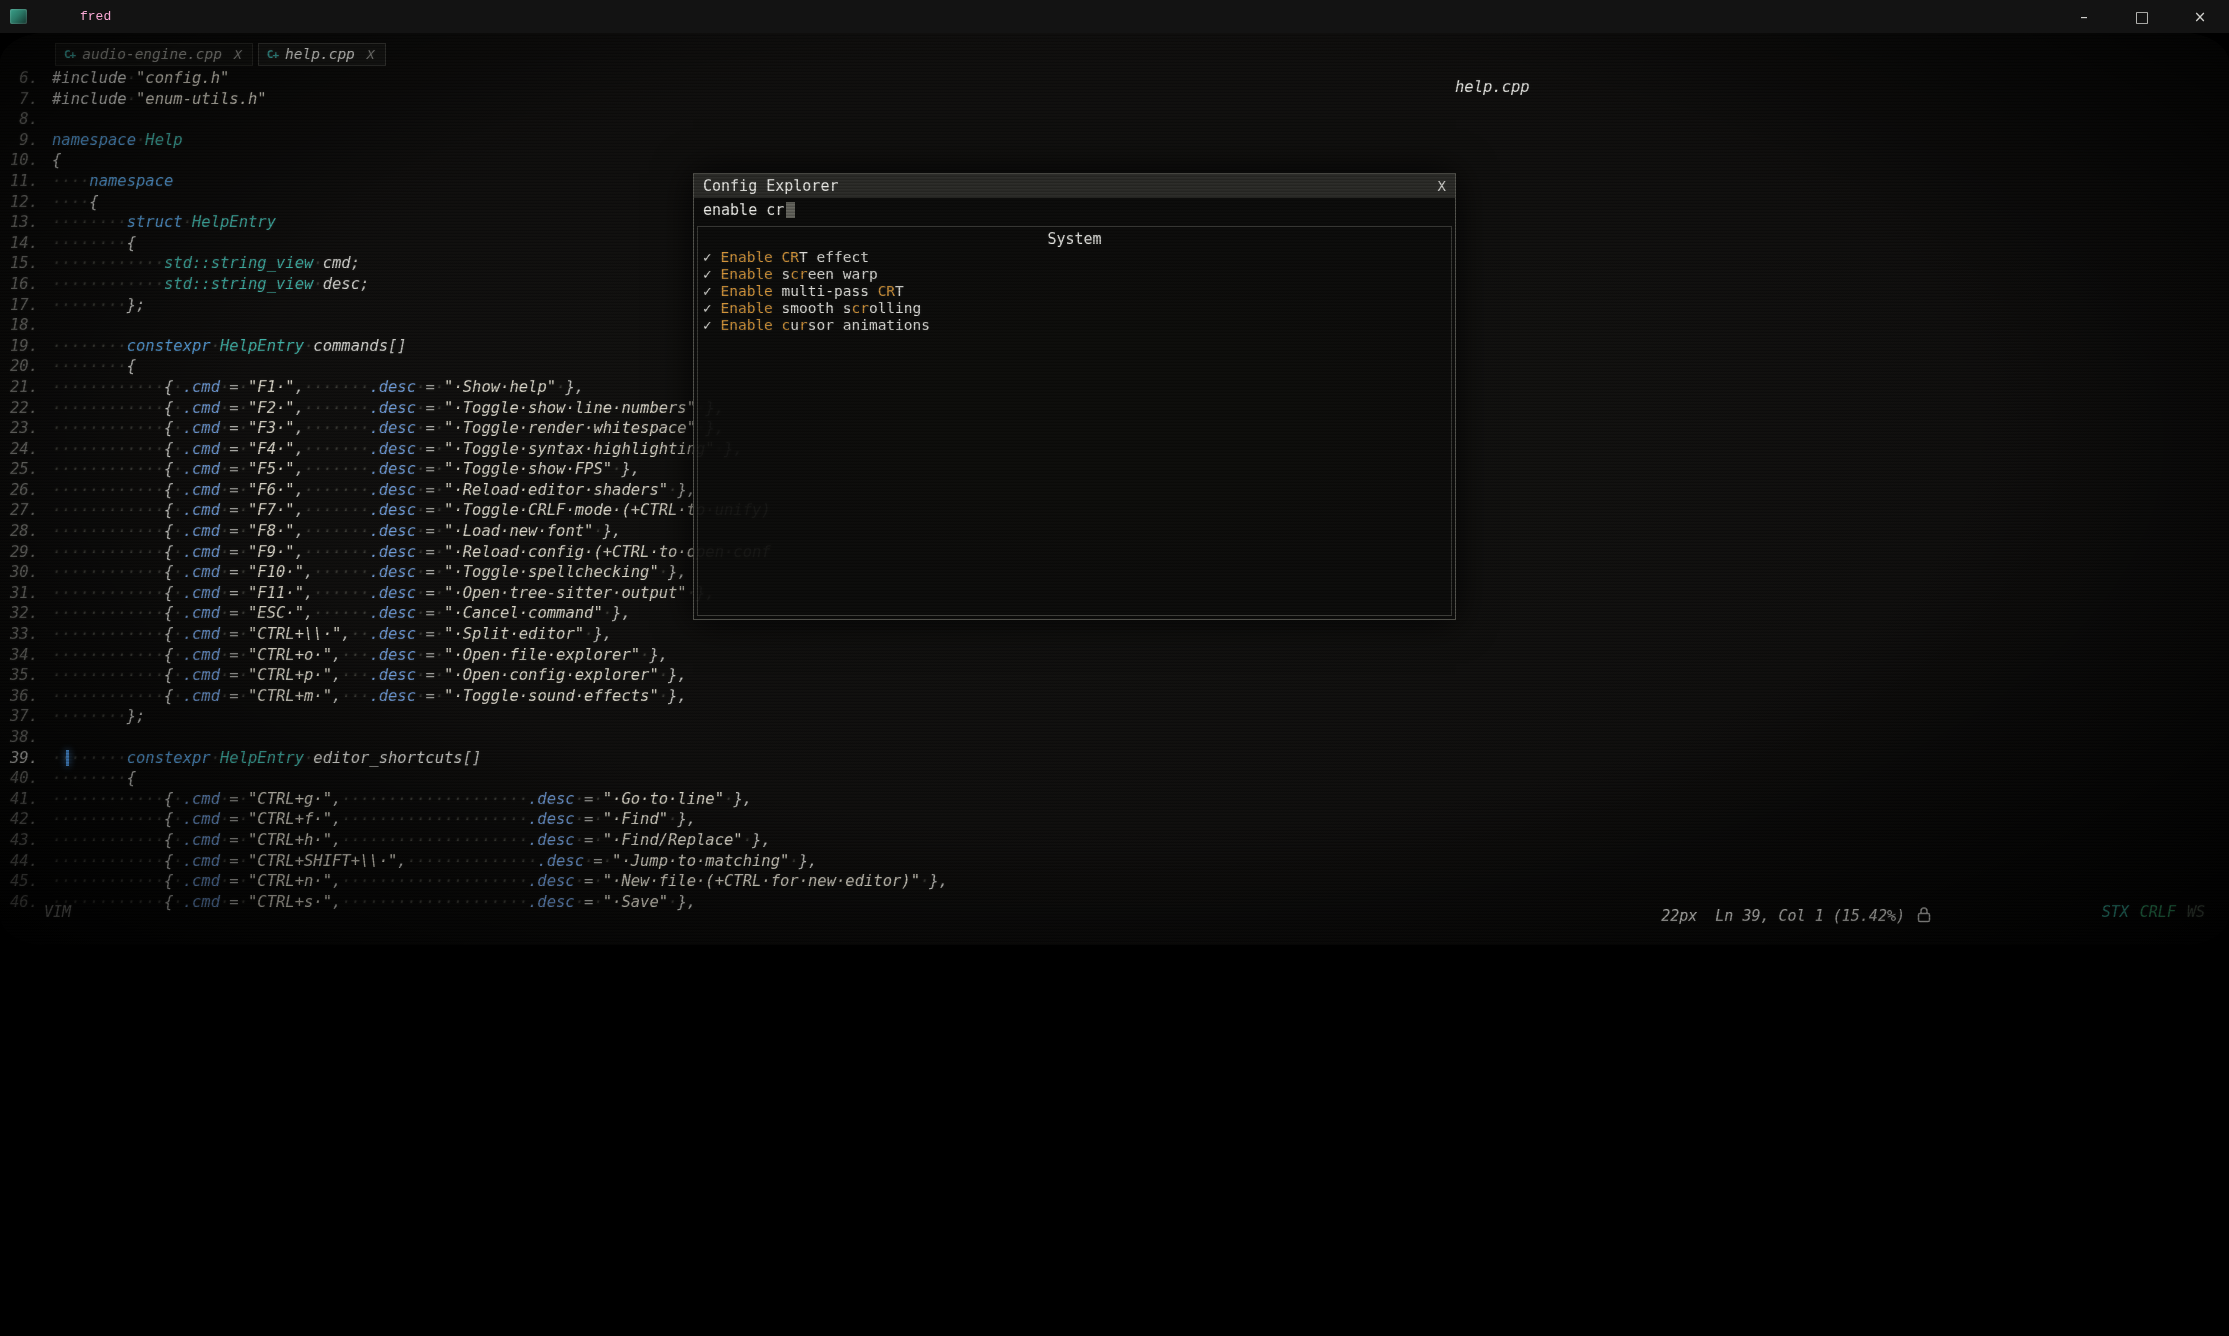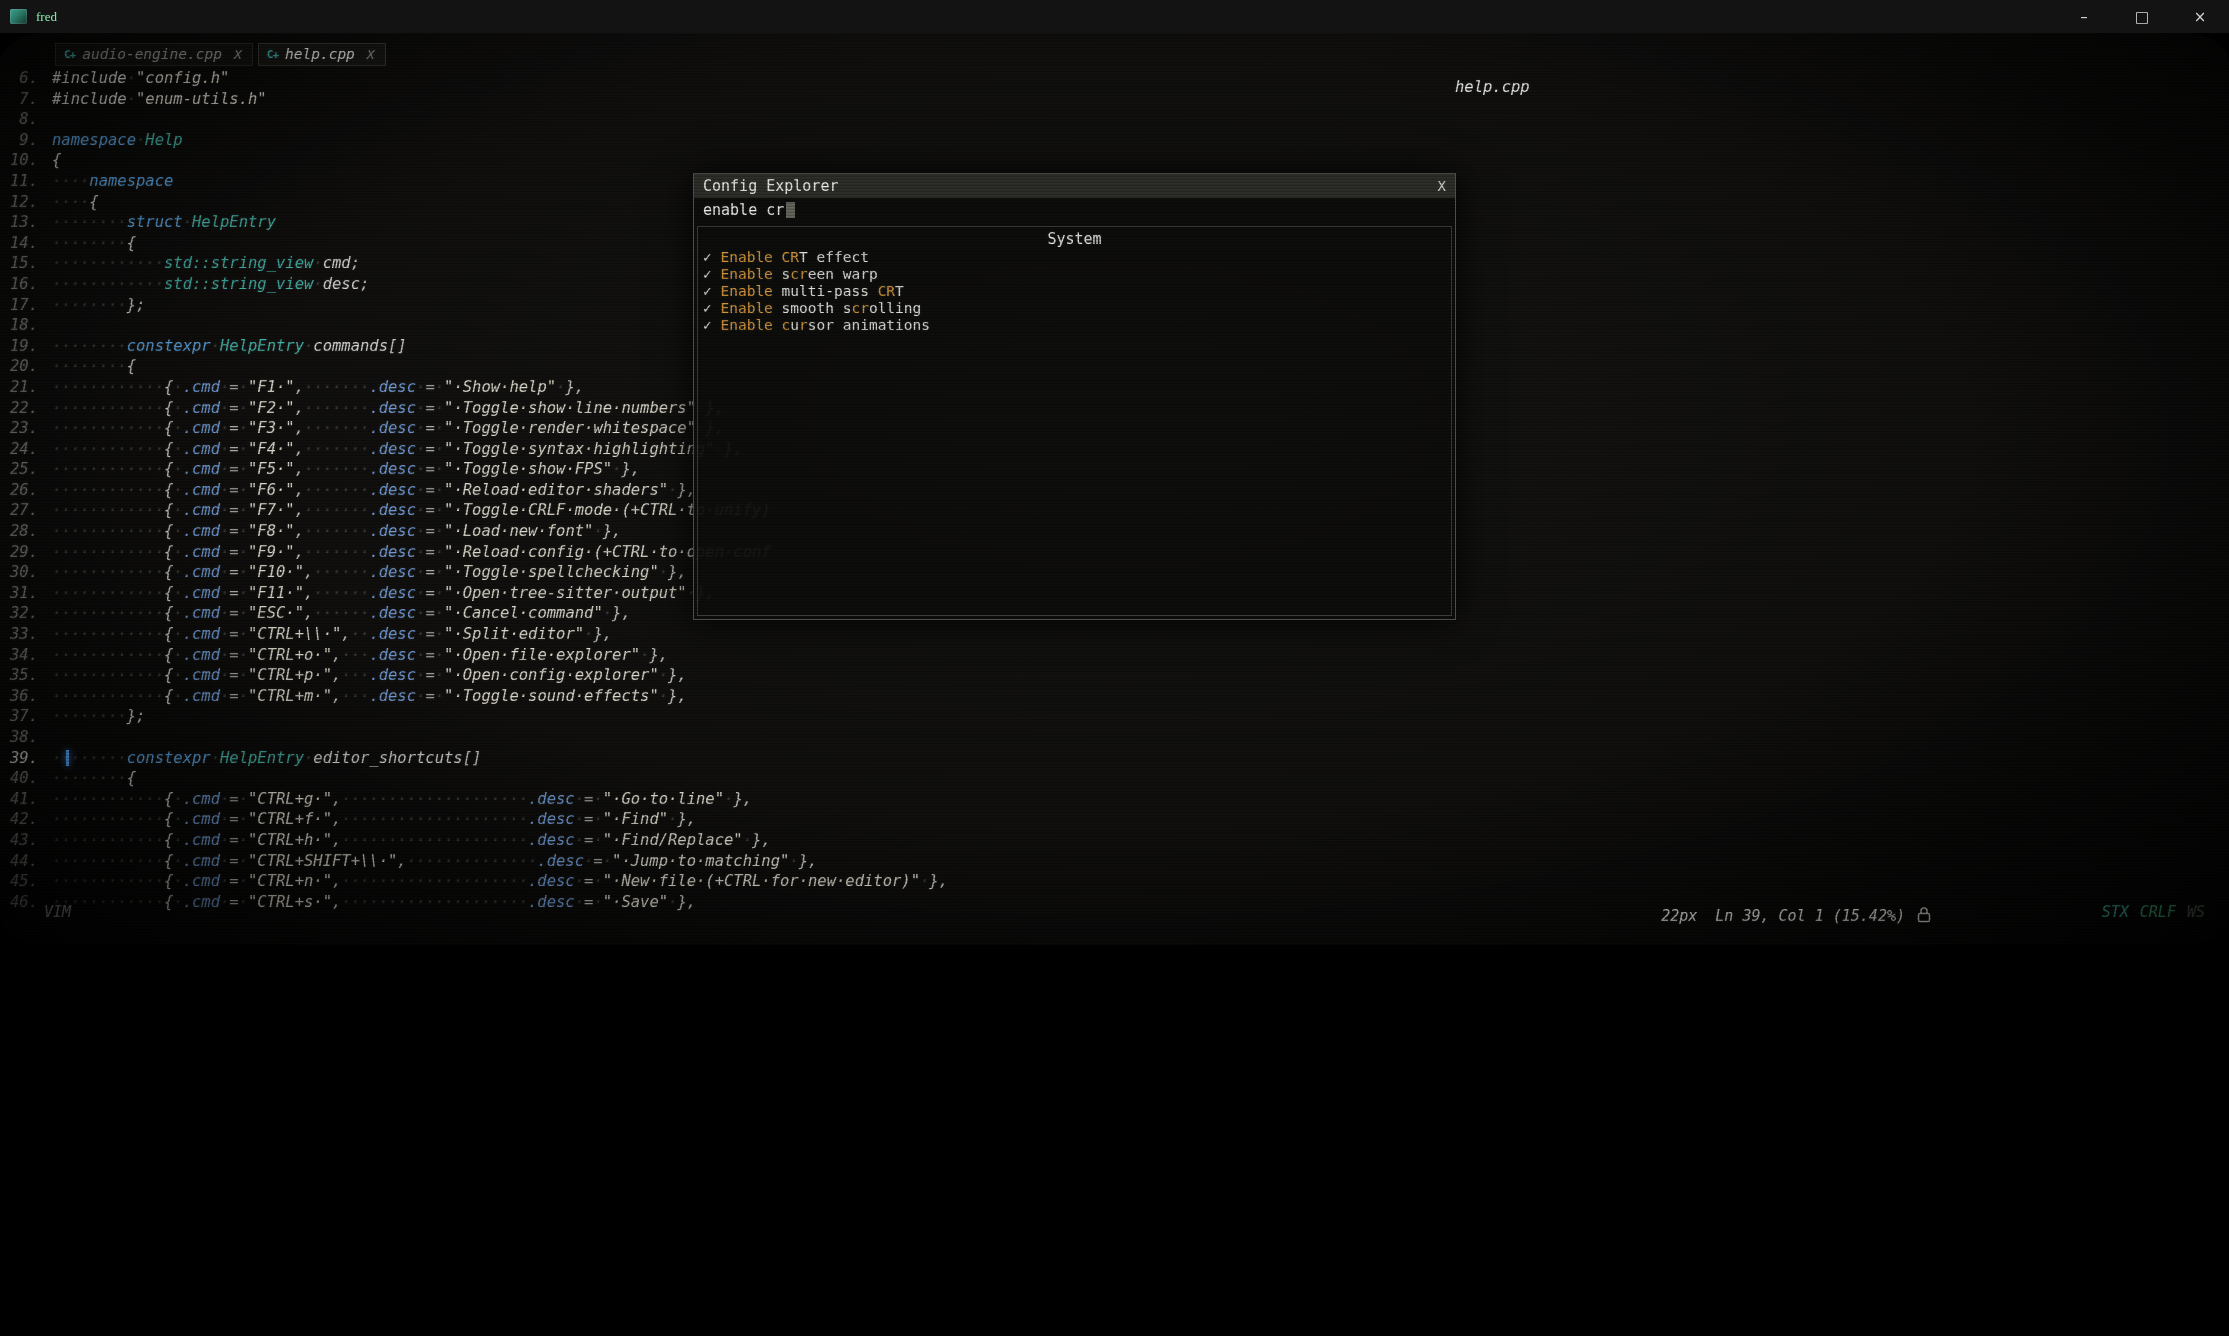--- a/index.html
+++ b/index.html
@@ -5,21 +5,21 @@
   * { margin:0; padding:0; box-sizing:border-box; }
   html,body { width:2229px; height:1336px; background:#000; overflow:hidden; position:relative;
               font-family:"DejaVu Sans Mono", monospace; }
 
   
   .titlebar { position:absolute; top:0; left:0; width:100%; height:33px; background:#131313;
               display:flex; align-items:center; padding-left:10px; gap:9px; z-index:200; }
   .app-icon { width:17px; height:15px; border-radius:2px;
               background:linear-gradient(135deg,#3aa08a 0%,#2b7a68 45%,#14332c 100%);
               box-shadow:inset 0 0 2px rgba(255,255,255,.4); }
-  .title-text { color:#86efac; font-size:13px; font-family:Liberation Serif, serif; }
+  .title-text { color:#f9a8d4; font-size:13px; font-family:Liberation Mono, monospace;margin-left:44px; }
   .win-controls { margin-left:auto; display:flex; height:33px; }
   .win-btn { width:58px; height:33px; display:flex; align-items:center; justify-content:center;
              color:#d0d0cc; font-size:15px; font-family:"DejaVu Sans", sans-serif; cursor:default; }
 
   
   .screen { position:absolute; top:33px; left:0; width:2229px; height:912px;
             background:radial-gradient(ellipse at 50% 42%, #141412 0%, #100f0e 55%, #070706 88%, #020202 100%);
             border-radius:46px / 30px; overflow:hidden;
             text-shadow:0 0 3px rgba(232,232,220,0.16); }
   .screen::after { content:""; position:absolute; inset:0; z-index:150; pointer-events:none;

